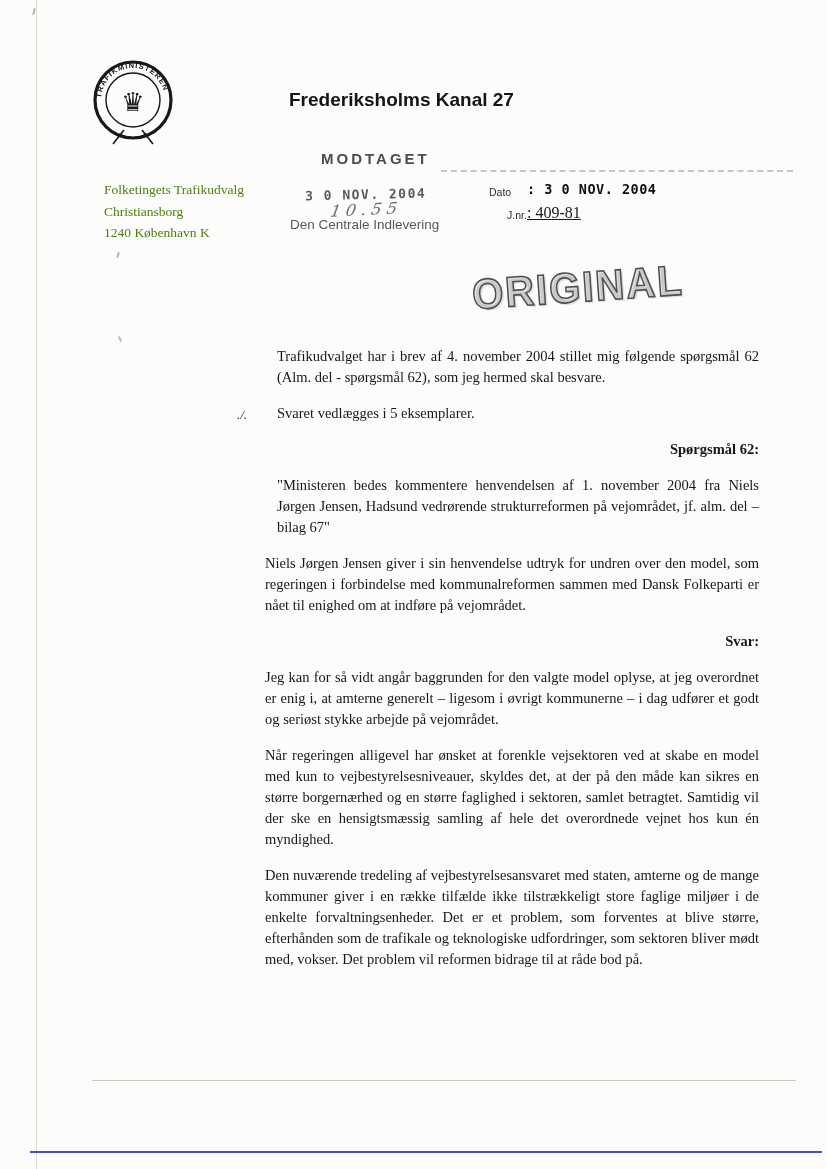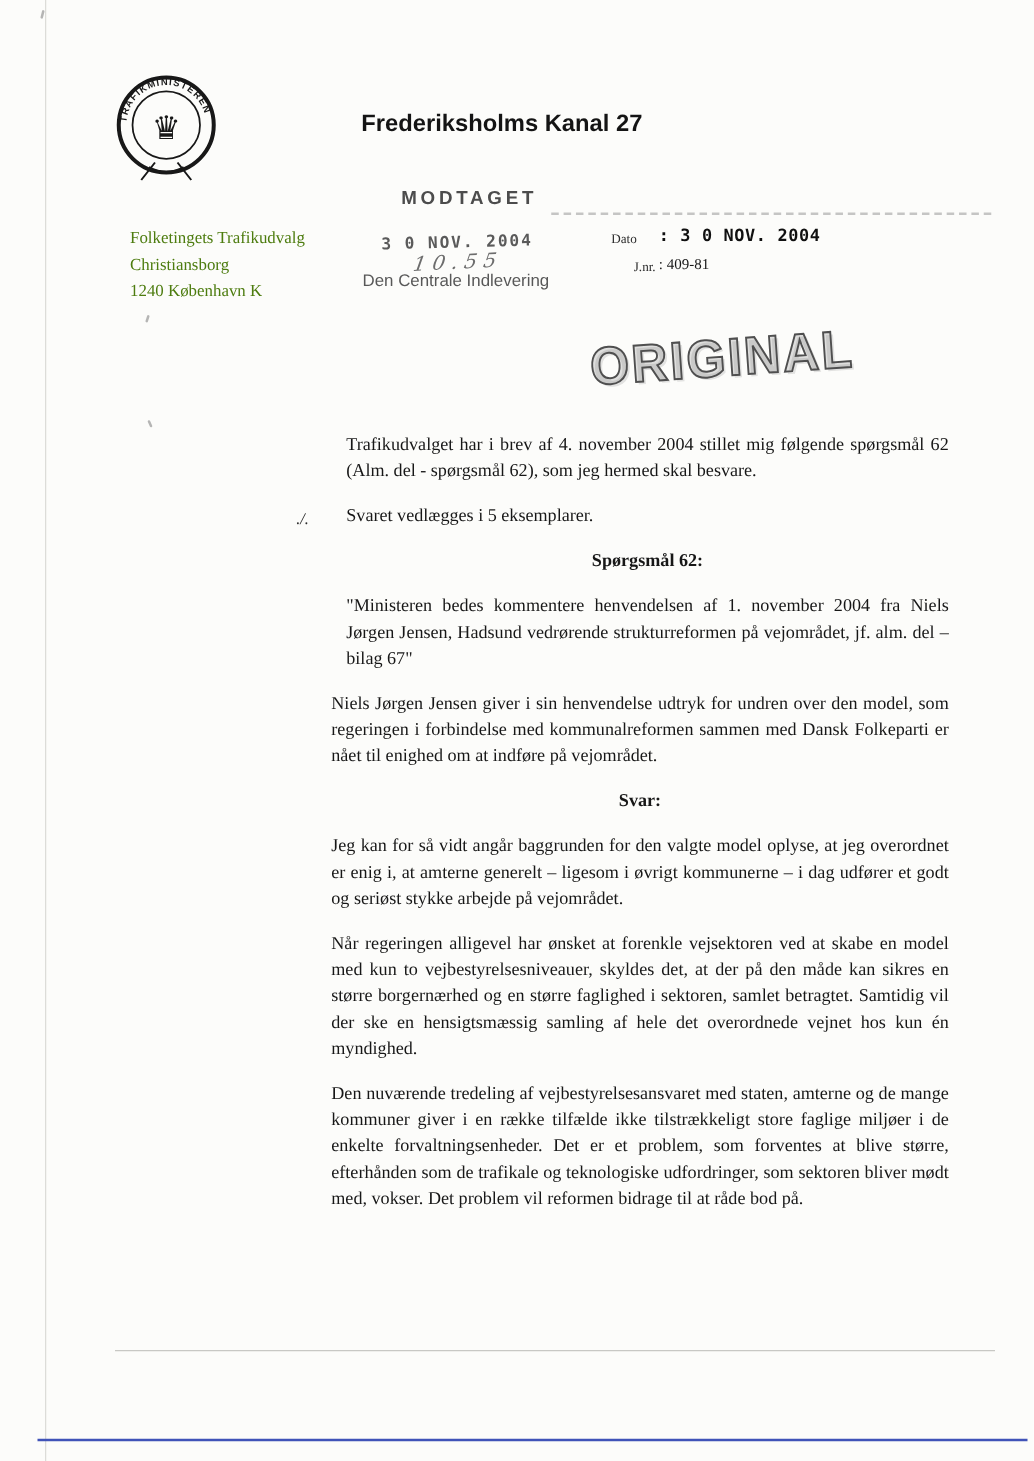--- a/index.html
+++ b/index.html
@@ -55,51 +55,51 @@
     font-family:"DejaVu Serif", serif; font-style:italic; font-size:16px;
     letter-spacing:5px; color:#6d6d6d; transform:skewX(-12deg) rotate(-3deg);
   }
   .stamp-office {
     position:absolute; left:290px; top:217px;
     font-family:"Liberation Sans", sans-serif; font-size:13.5px; color:#585858;
   }
 
   
   .meta-label {
-    position:absolute; font-family:Liberation Serif, serif;
+    position:absolute; font-family:Liberation Sans, sans-serif;
     font-size:10.5px; color:#2d2d2d;padding-left:48px;
   }
   .dato-label { left:441px; top:186px; }
   .jnr-label  { left:459px; top:209px; }
   .date-value {
     position:absolute; left:527px; top:181px;
     font-family:"DejaVu Sans Mono", monospace; font-weight:bold; font-size:13.5px;
     letter-spacing:.5px; color:#101010;
   }
   .jnr-value {
-    position:absolute; left:527px; top:204px; font-size:12px; color:#181818;
+    position:absolute; left:527px; top:204px; font-size:16px; color:#181818;text-decoration:underline;
   }
 
   
   .original-stamp {
     position:absolute; left:472px; top:265px;
     font-family:"Liberation Sans", sans-serif; font-weight:bold; font-size:40px;
     letter-spacing:2px; color:rgba(90,90,90,0.18);
     -webkit-text-stroke:1.5px #4f4f4f;
     transform:rotate(-4deg) scaleY(1.06);
     text-shadow:2px 2px 0 rgba(110,110,110,0.18);
   }
 
   
   .body {
     position:absolute; left:265px; top:346px; width:494px;
     font-size:14.5px; line-height:21px; color:#171717;
   }
   .blk { margin:0 0 15px 0; text-align:justify; }
-  .h { font-weight:bold; text-align:center; }
+  .h { font-weight:bold; text-align:right; }
   .ind { padding-left:12px; }
   .rel { position:relative; }
   .attach {
     position:absolute; left:-28px; top:1px;
     font-style:italic; font-size:13px; color:#2a2a2a;
   }
 </style>
 </head>
 <body>
 

